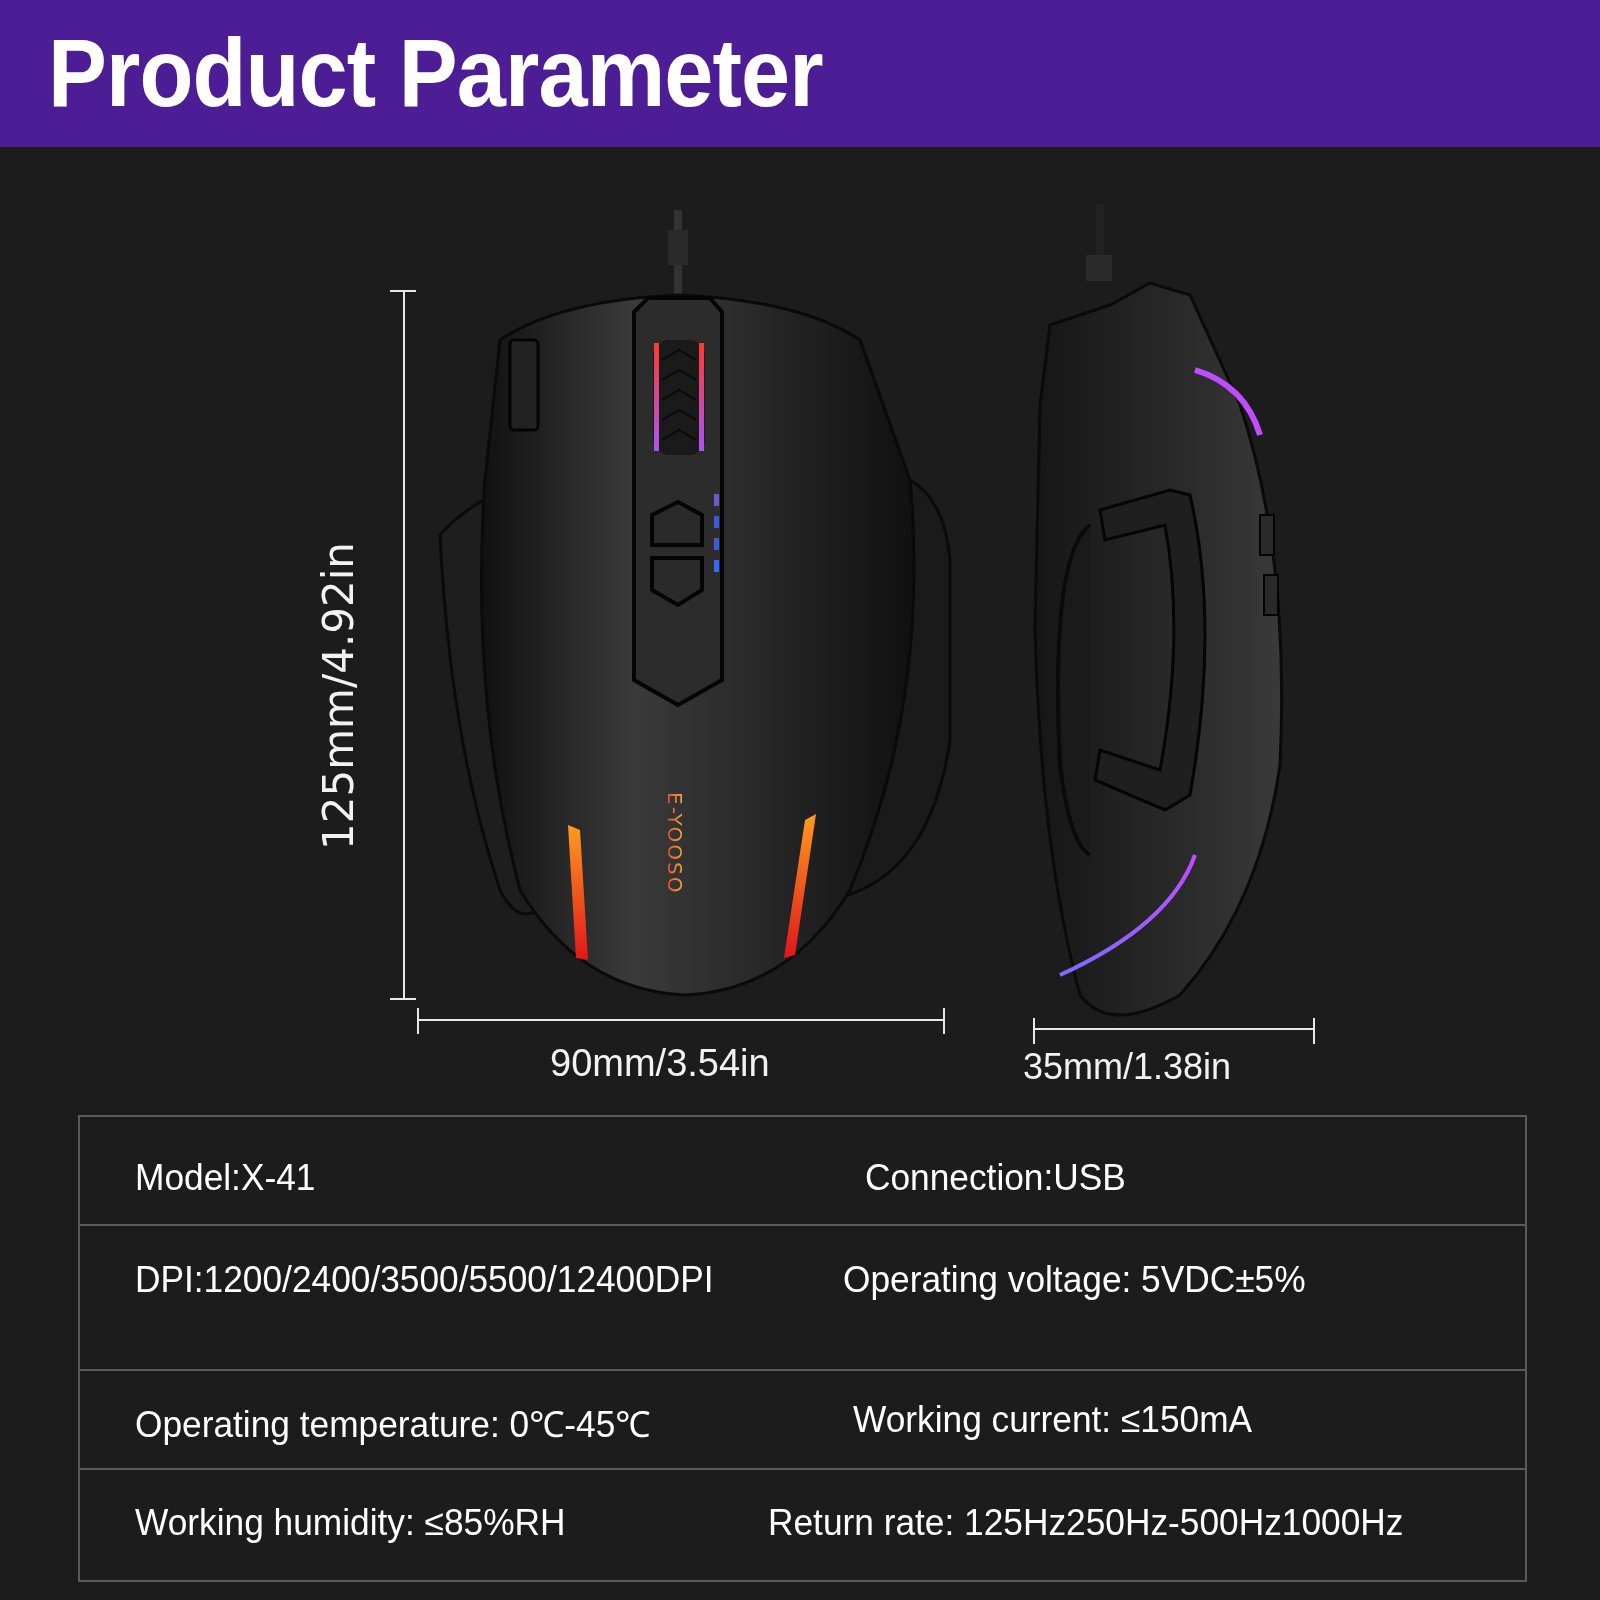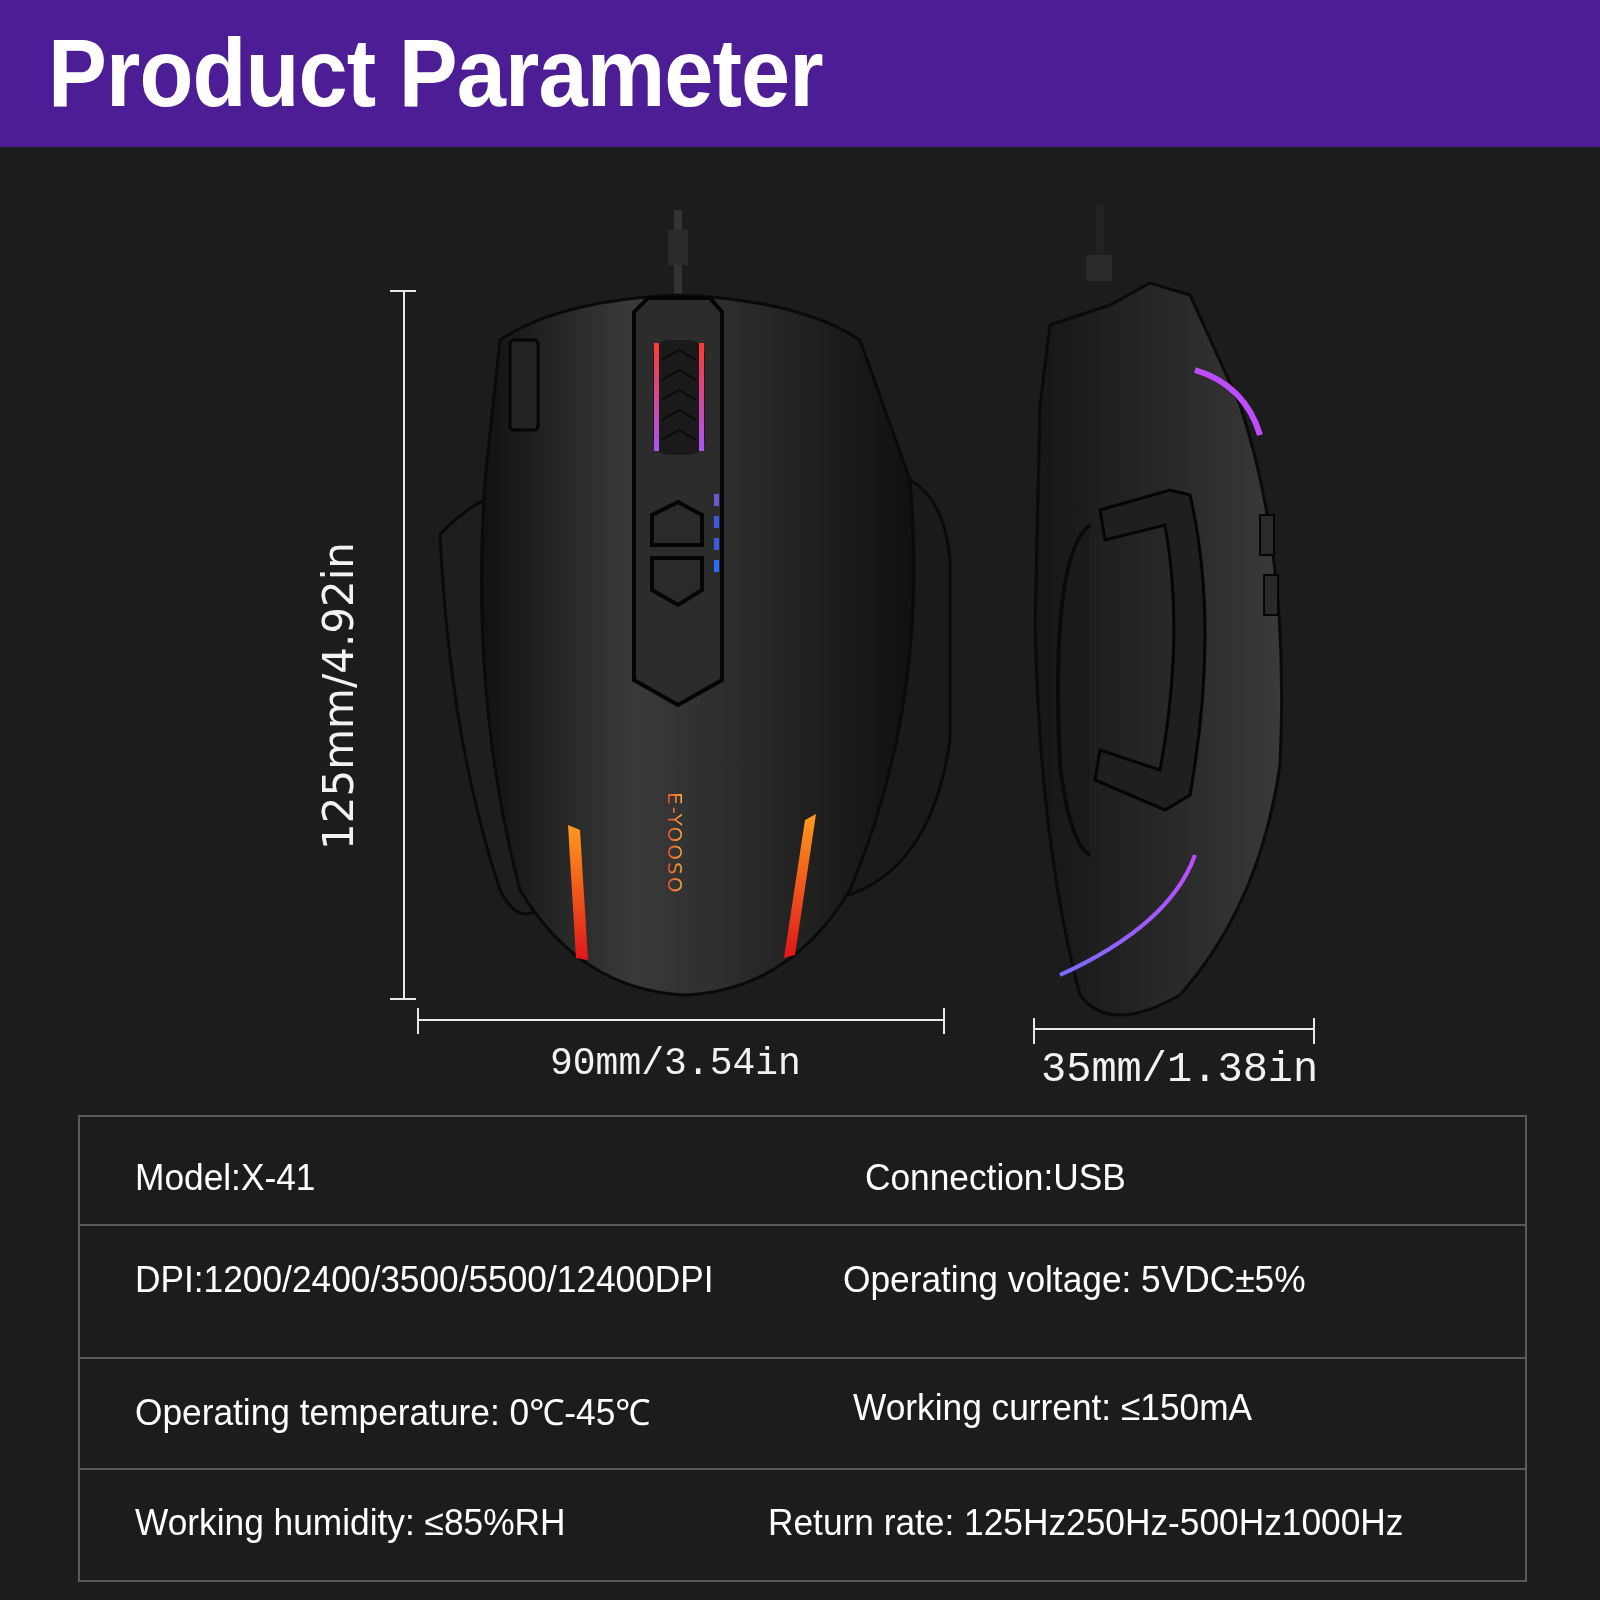--- a/index.html
+++ b/index.html
@@ -6,21 +6,21 @@
   body { width:1600px; height:1600px; background:#1c1c1c; position:relative; overflow:hidden; font-family:"Liberation Sans", sans-serif; color:#fff; }
   .header { position:absolute; left:0; top:0; width:1600px; height:147px; background:#4c1d95; }
   .title { position:absolute; left:48px; top:18px; font-size:96px; font-weight:bold; letter-spacing:-1px; line-height:110px; color:#fff; transform:scaleX(0.92); transform-origin:left center; }
   .stage { position:absolute; left:0; top:147px; width:1600px; height:1453px; background:#1c1c1c; }
   .dim-v-line { position:absolute; left:403px; top:291px; width:2px; height:708px; background:#e8e8e8; }
   .dim-v-cap { position:absolute; height:2px; width:26px; background:#e8e8e8; left:390px; }
   .dim-v-label { position:absolute; left:338px; top:696px; width:0; height:0; }
   .dim-v-label span { position:absolute; display:block; white-space:nowrap; font-family:"DejaVu Sans", sans-serif; font-size:42px; transform:translate(-50%,-50%) rotate(-90deg); color:#f2f2f2; }
   .dim-h-line { position:absolute; height:2px; background:#e8e8e8; }
   .dim-h-cap { position:absolute; width:2px; height:26px; background:#e8e8e8; }
-  .dim-h-label { position:absolute; font-family:Liberation Mono, monospace; color:#f2f2f2; white-space:nowrap; }
+  .dim-h-label { position:absolute; font-family:Liberation Sans, sans-serif; color:#f2f2f2; white-space:nowrap; }
   .mouse-top { position:absolute; left:410px; top:200px; width:560px; height:810px; }
   .mouse-side { position:absolute; left:1020px; top:205px; width:300px; height:820px; }
   .spec-table { position:absolute; left:78px; top:1115px; width:1449px; height:467px; border:2px solid #5a5a5a; box-sizing:border-box; }
   .spec-row { position:absolute; left:0; width:100%; border-top:2px solid #5a5a5a; box-sizing:border-box; }
   .spec-row:first-child { border-top:none; }
   .spec-cell { position:absolute; font-size:36px; color:#fff; white-space:nowrap; transform:scaleX(0.98); transform-origin:left center; }
 </style>
 </head>
 <body>
 
@@ -116,32 +116,32 @@
   <path d="M70 320 Q30 350 40 560 Q50 640 70 650" stroke="#0a0a0a" stroke-width="4" fill="#1a1a1a"></path>
   <path d="M80 305 L150 285 L170 290 Q200 420 170 590 L145 605 L75 575 L80 545 L140 565 Q165 430 145 320 L85 335 Z" fill="#1f1f1f" stroke="#050505" stroke-width="3"></path>
   <rect x="240" y="310" width="14" height="40" fill="#2a2a2a" stroke="#050505" stroke-width="2"></rect>
   <rect x="244" y="370" width="14" height="40" fill="#2a2a2a" stroke="#050505" stroke-width="2"></rect>
   <path d="M175 650 Q150 720 40 770" stroke="url(#sideGlow)" stroke-width="4" fill="none"></path>
 </svg>
 
 <div class="dim-h-cap" style="left:1033px; top:1018px;"></div>
 <div class="dim-h-line" style="left:1034px; top:1028px; width:280px;"></div>
 <div class="dim-h-cap" style="left:1313px; top:1018px;"></div>
-<div class="dim-h-label" style="left:1023px; top:1046px; font-size:42px;margin-left:18px;">35mm/1.38in</div>
+<div class="dim-h-label" style="left:1023px; top:1046px; font-size:36px;">35mm/1.38in</div>
 
 <div class="spec-table">
   <div class="spec-row" style="top:0; height:123px;">
     <div class="spec-cell" style="left:55px; top:40px;">Model:X-41</div>
     <div class="spec-cell" style="left:785px; top:40px;">Connection:USB</div>
   </div>
   <div class="spec-row" style="top:107px; height:117px;">
     <div class="spec-cell" style="left:55px; top:33px;">DPI:1200/2400/3500/5500/12400DPI</div>
     <div class="spec-cell" style="left:763px; top:33px;">Operating voltage: 5VDC±5%</div>
   </div>
-  <div class="spec-row" style="top:240px; height:111px;padding-left:24px;">
+  <div class="spec-row" style="top:252px; height:111px;padding-left:24px;">
     <div class="spec-cell" style="left:55px; top:28px;">Operating temperature: 0℃-45℃</div>
     <div class="spec-cell" style="left:773px; top:28px;">Working current: ≤150mA</div>
   </div>
   <div class="spec-row" style="top:351px; height:92px;">
     <div class="spec-cell" style="left:55px; top:32px;">Working humidity: ≤85%RH</div>
     <div class="spec-cell" style="left:688px; top:32px;">Return rate: 125Hz250Hz-500Hz1000Hz</div>
   </div>
 </div>
 
 </body></html>

